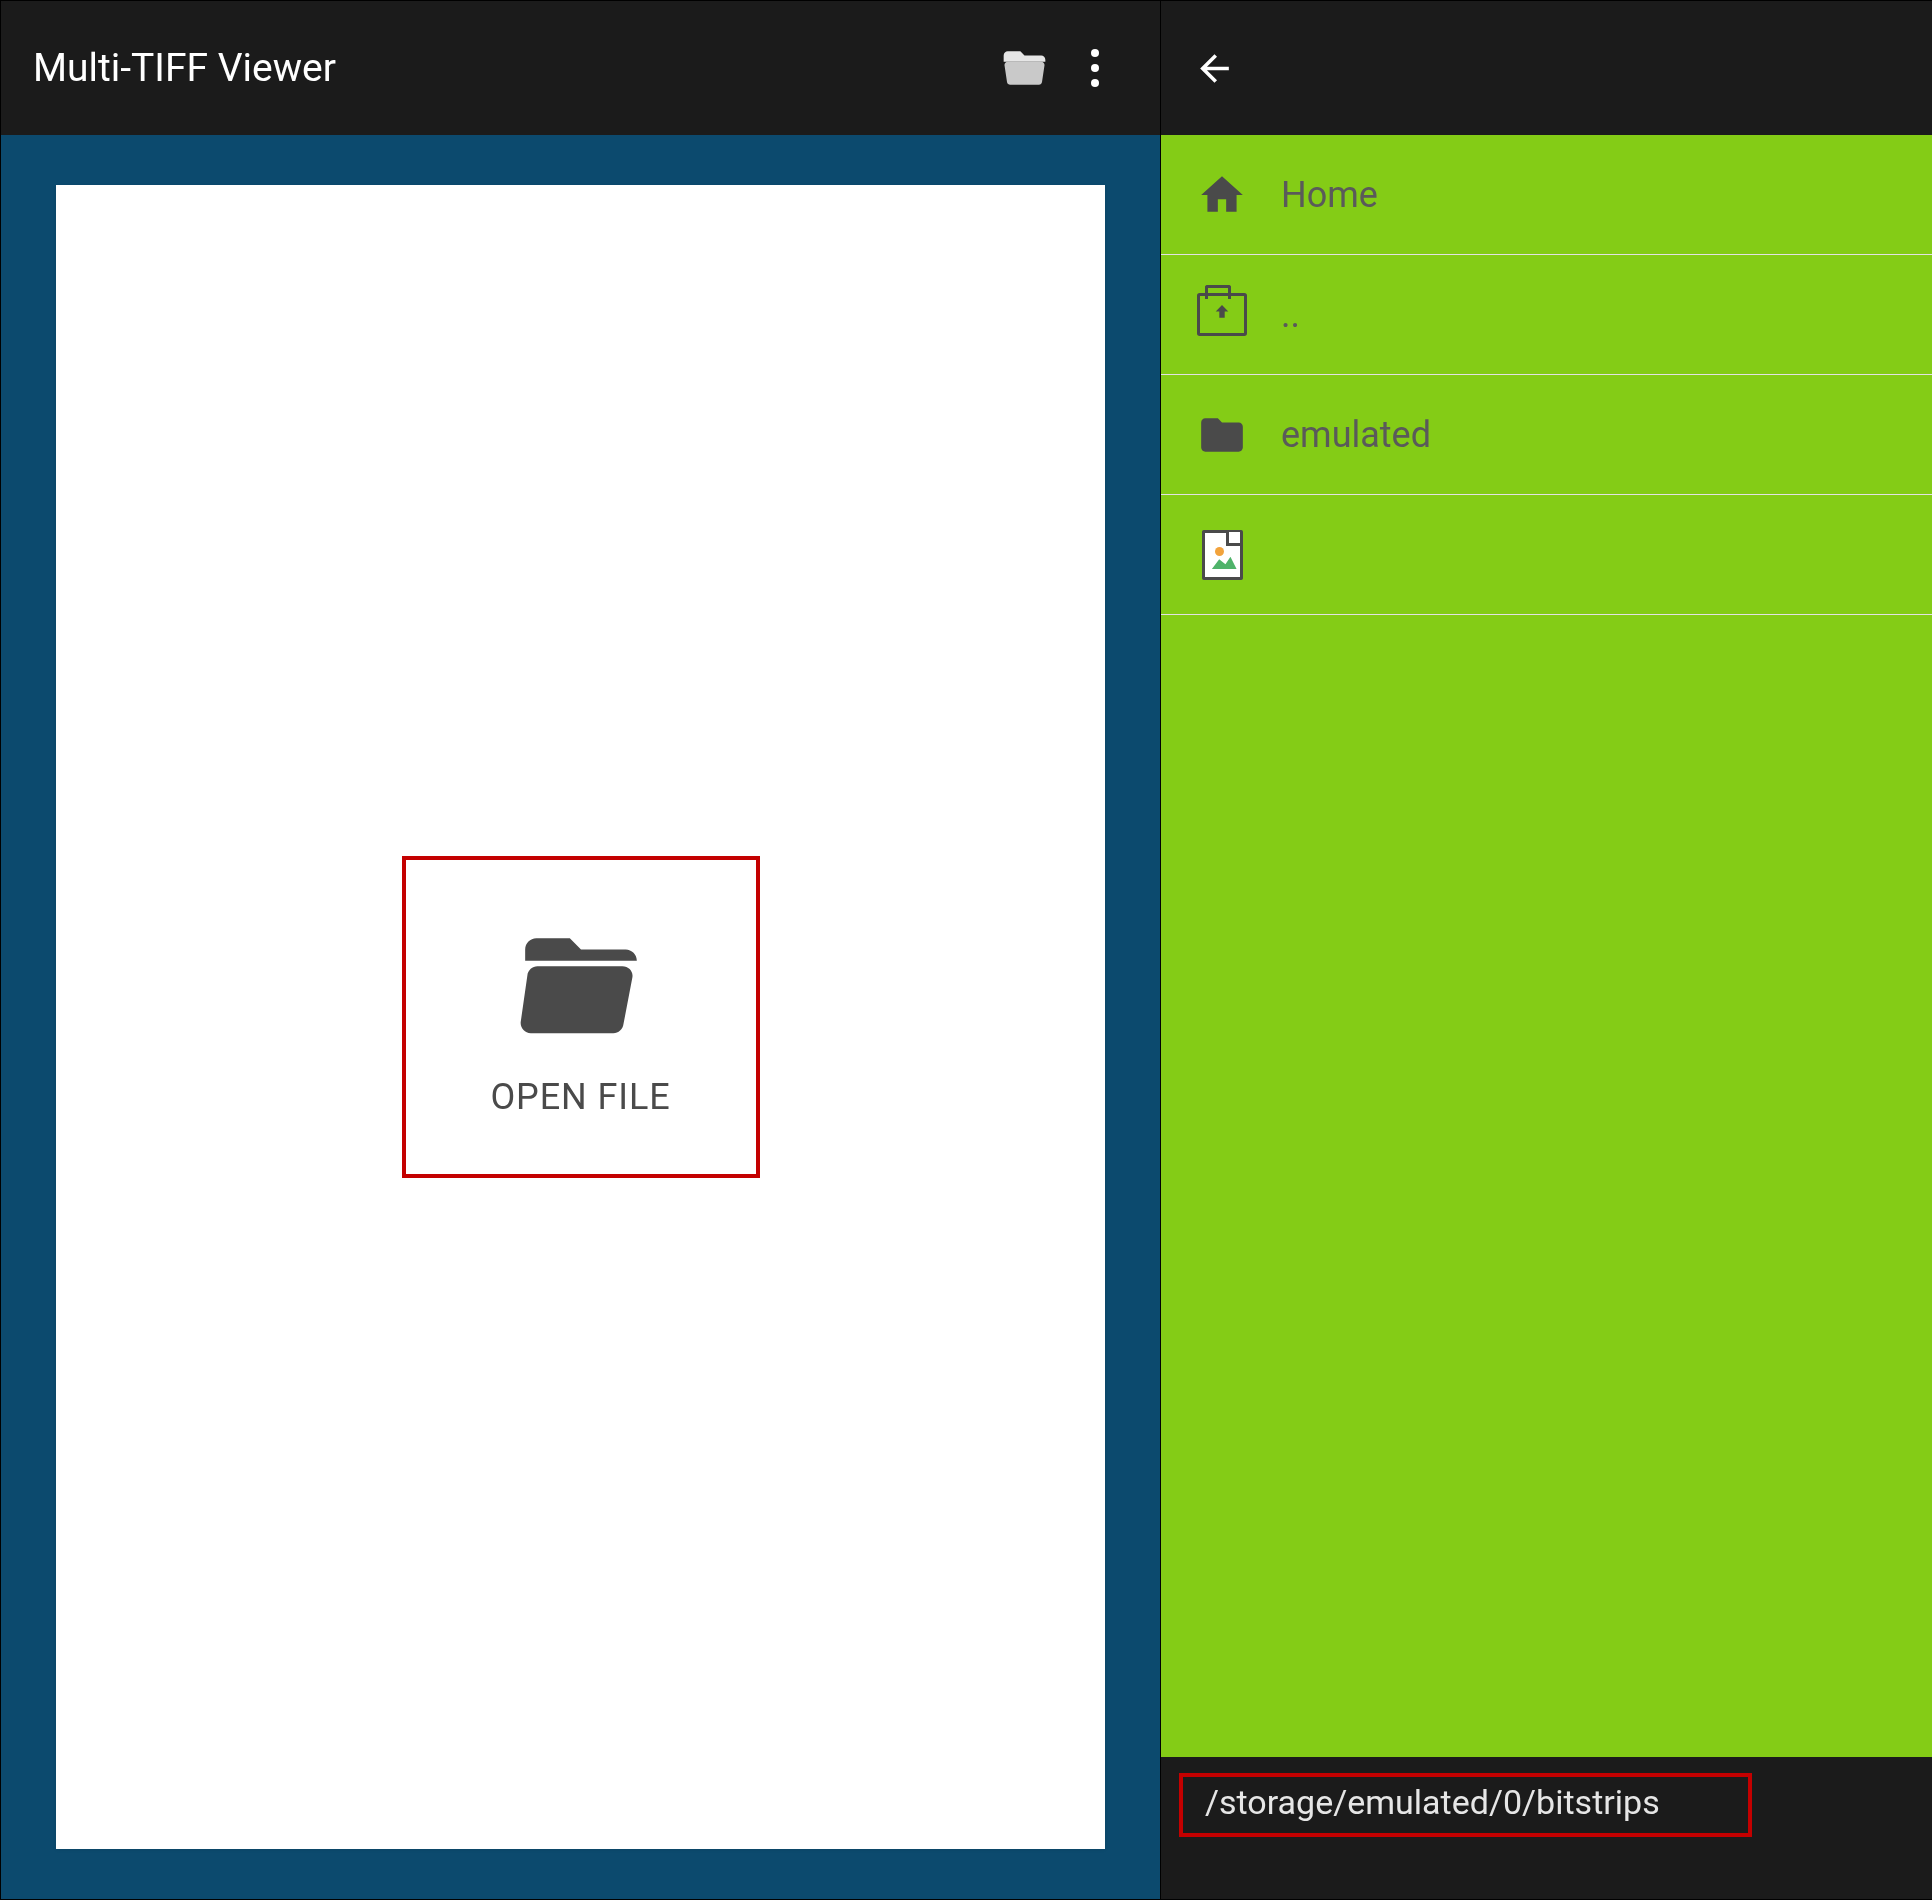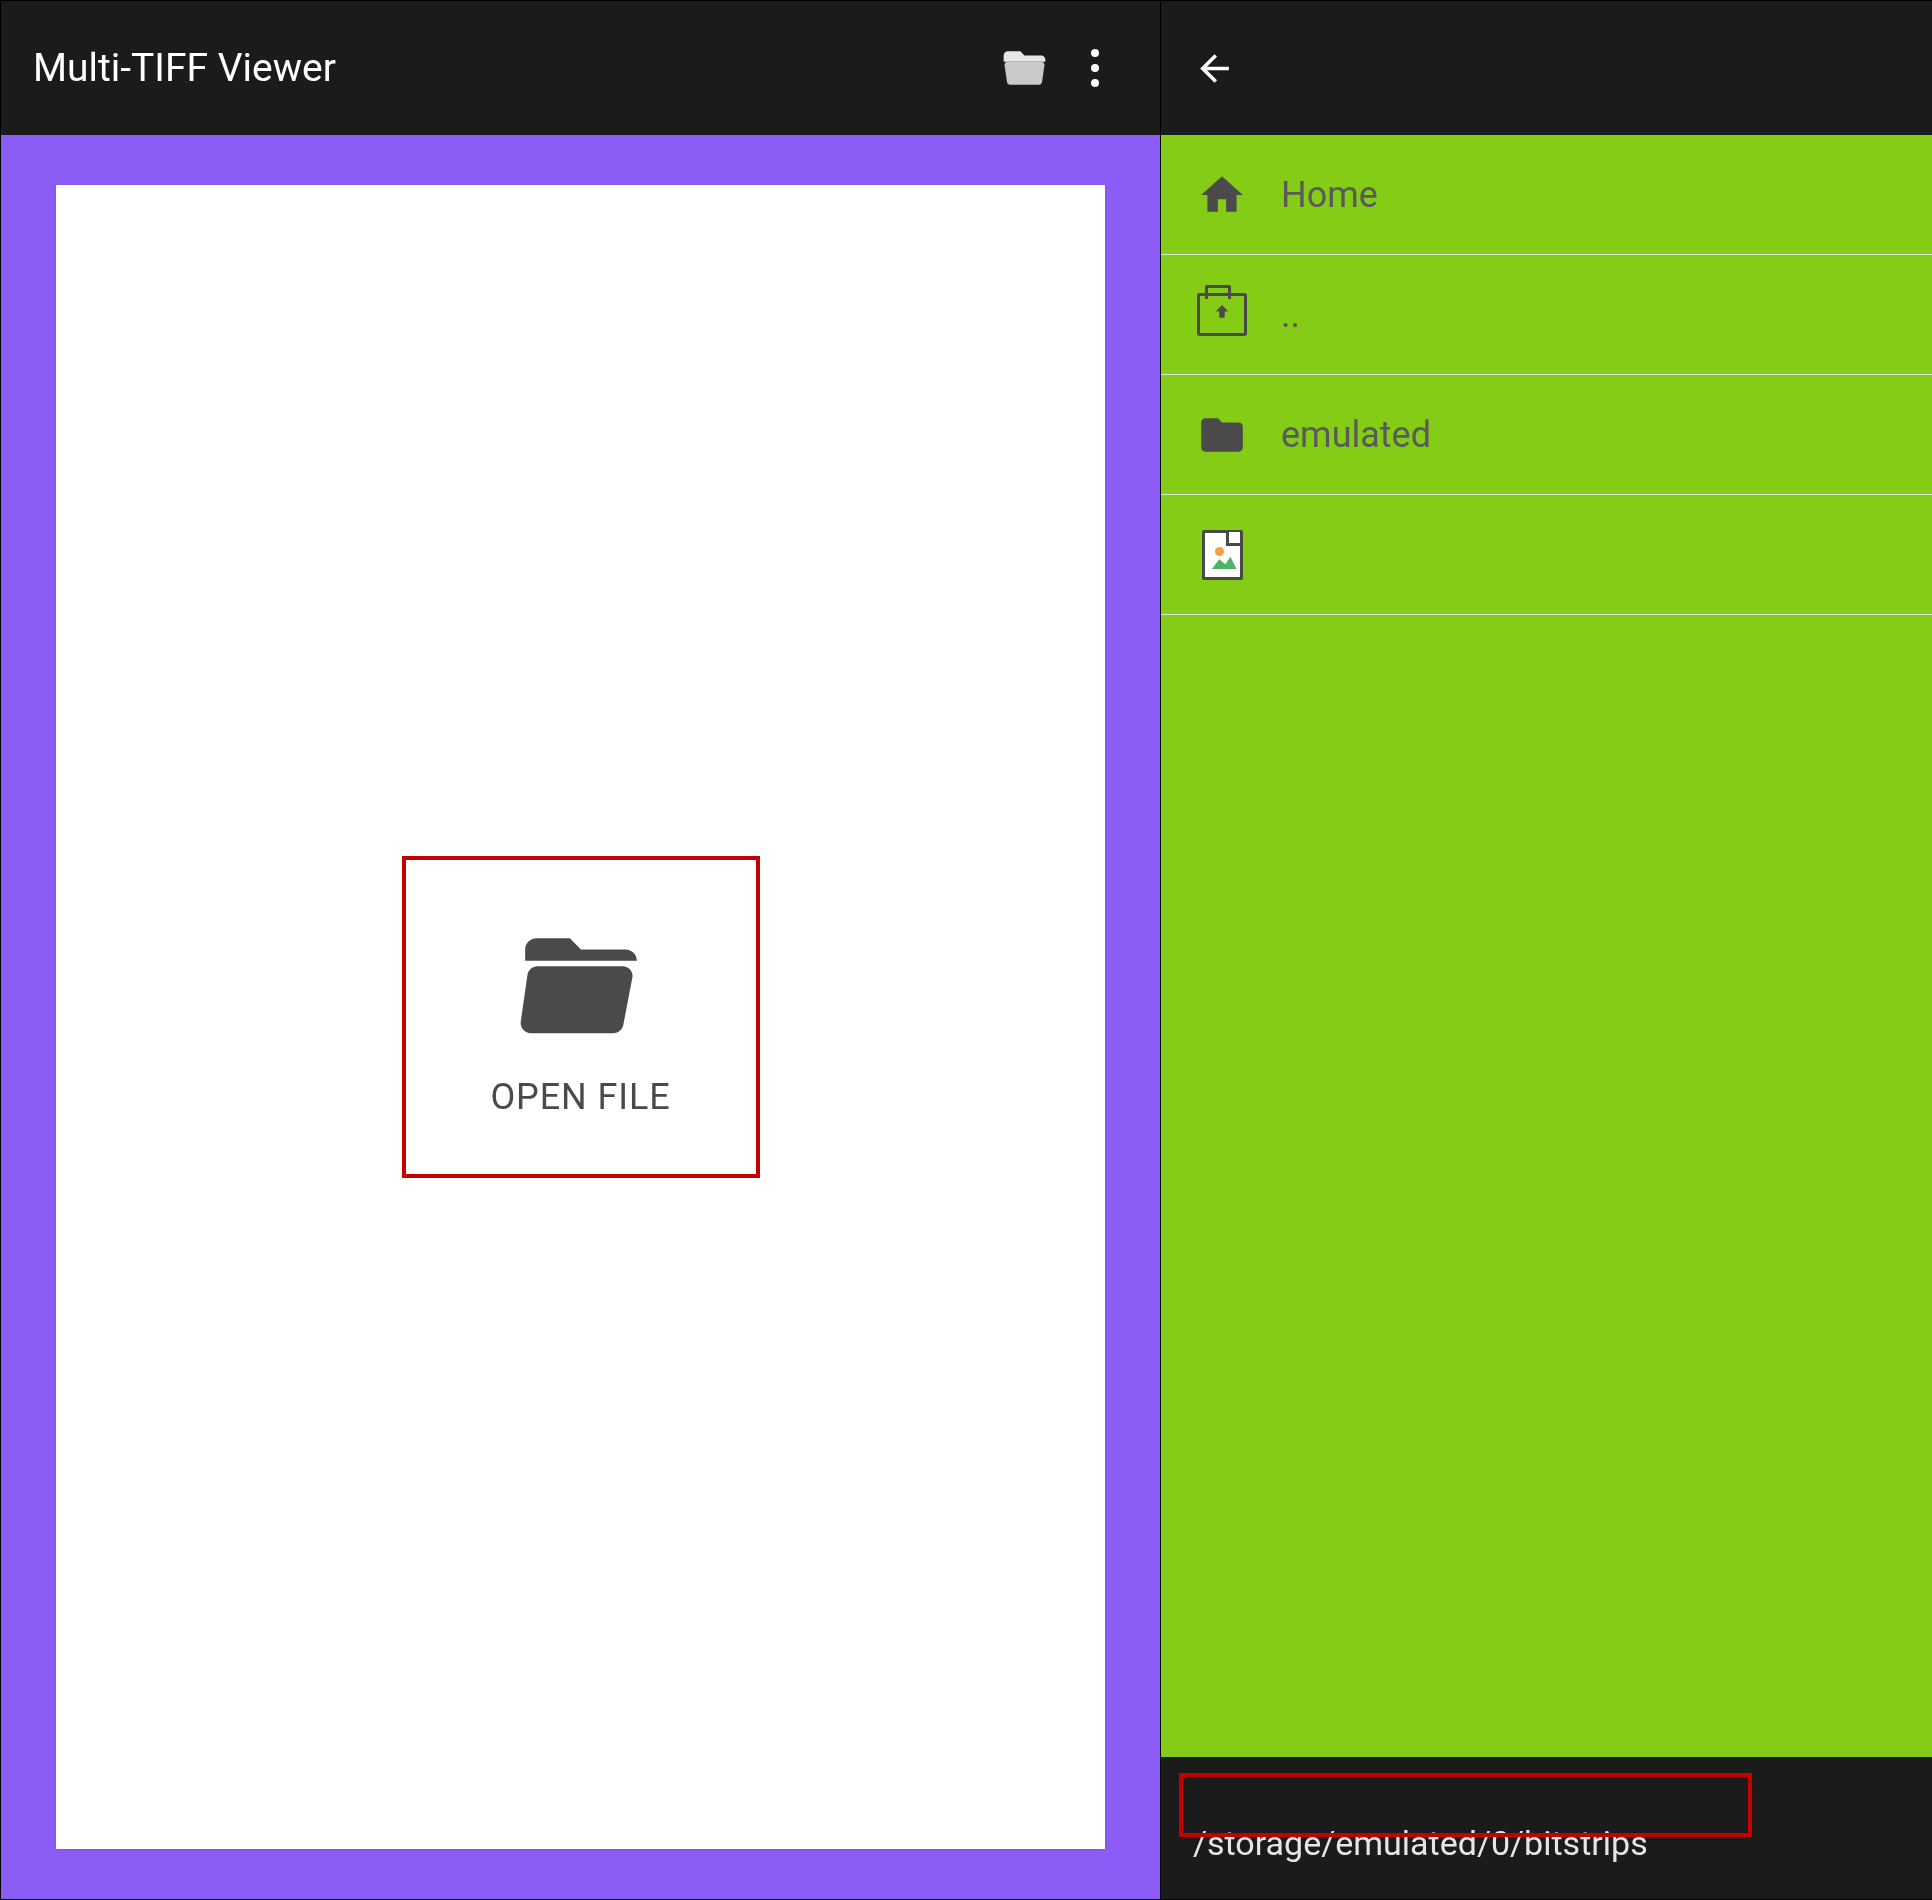--- a/index.html
+++ b/index.html
@@ -62,21 +62,21 @@
   }
   .overflow-dot {
     width: 8px; height: 8px; border-radius: 50%;
     background: #ffffff;
   }
   .back-icon svg { width: 43px; height: 43px; fill:#fff; }
 
   
   .left-content {
     flex: 1;
-    background: #8b5cf6;
+    background: #0c4a6e;
     display: flex;
     align-items: flex-start;
     justify-content: center;
     padding: 50px 55px;
     position: relative;
   }
   .card {
     background: #ffffff;
     width: 100%;
     height: 100%;
@@ -141,25 +141,25 @@
   }
   .highlight-file {
     left: 19.7px; top: 5.4px;
     width: 559px; height: 109px;
   }
 
   
   .path-bar {
     background: #1b1b1b;
     color: #e6e6e6;
-    padding: 25px 32px 36px 32px;
+    padding: 25px 32px 36px 44px;
     font-size: 34px;
     height: 142px;
     display: flex;
-    align-items: flex-end;
+    align-items: flex-start;
     position: relative;
   }
   .path-highlight {
     position: absolute;
     left: 18px; top: 16px;
     width: 573px; height: 64px;
     border: 4.5px solid #c40000;
     pointer-events: none;
   }
 

